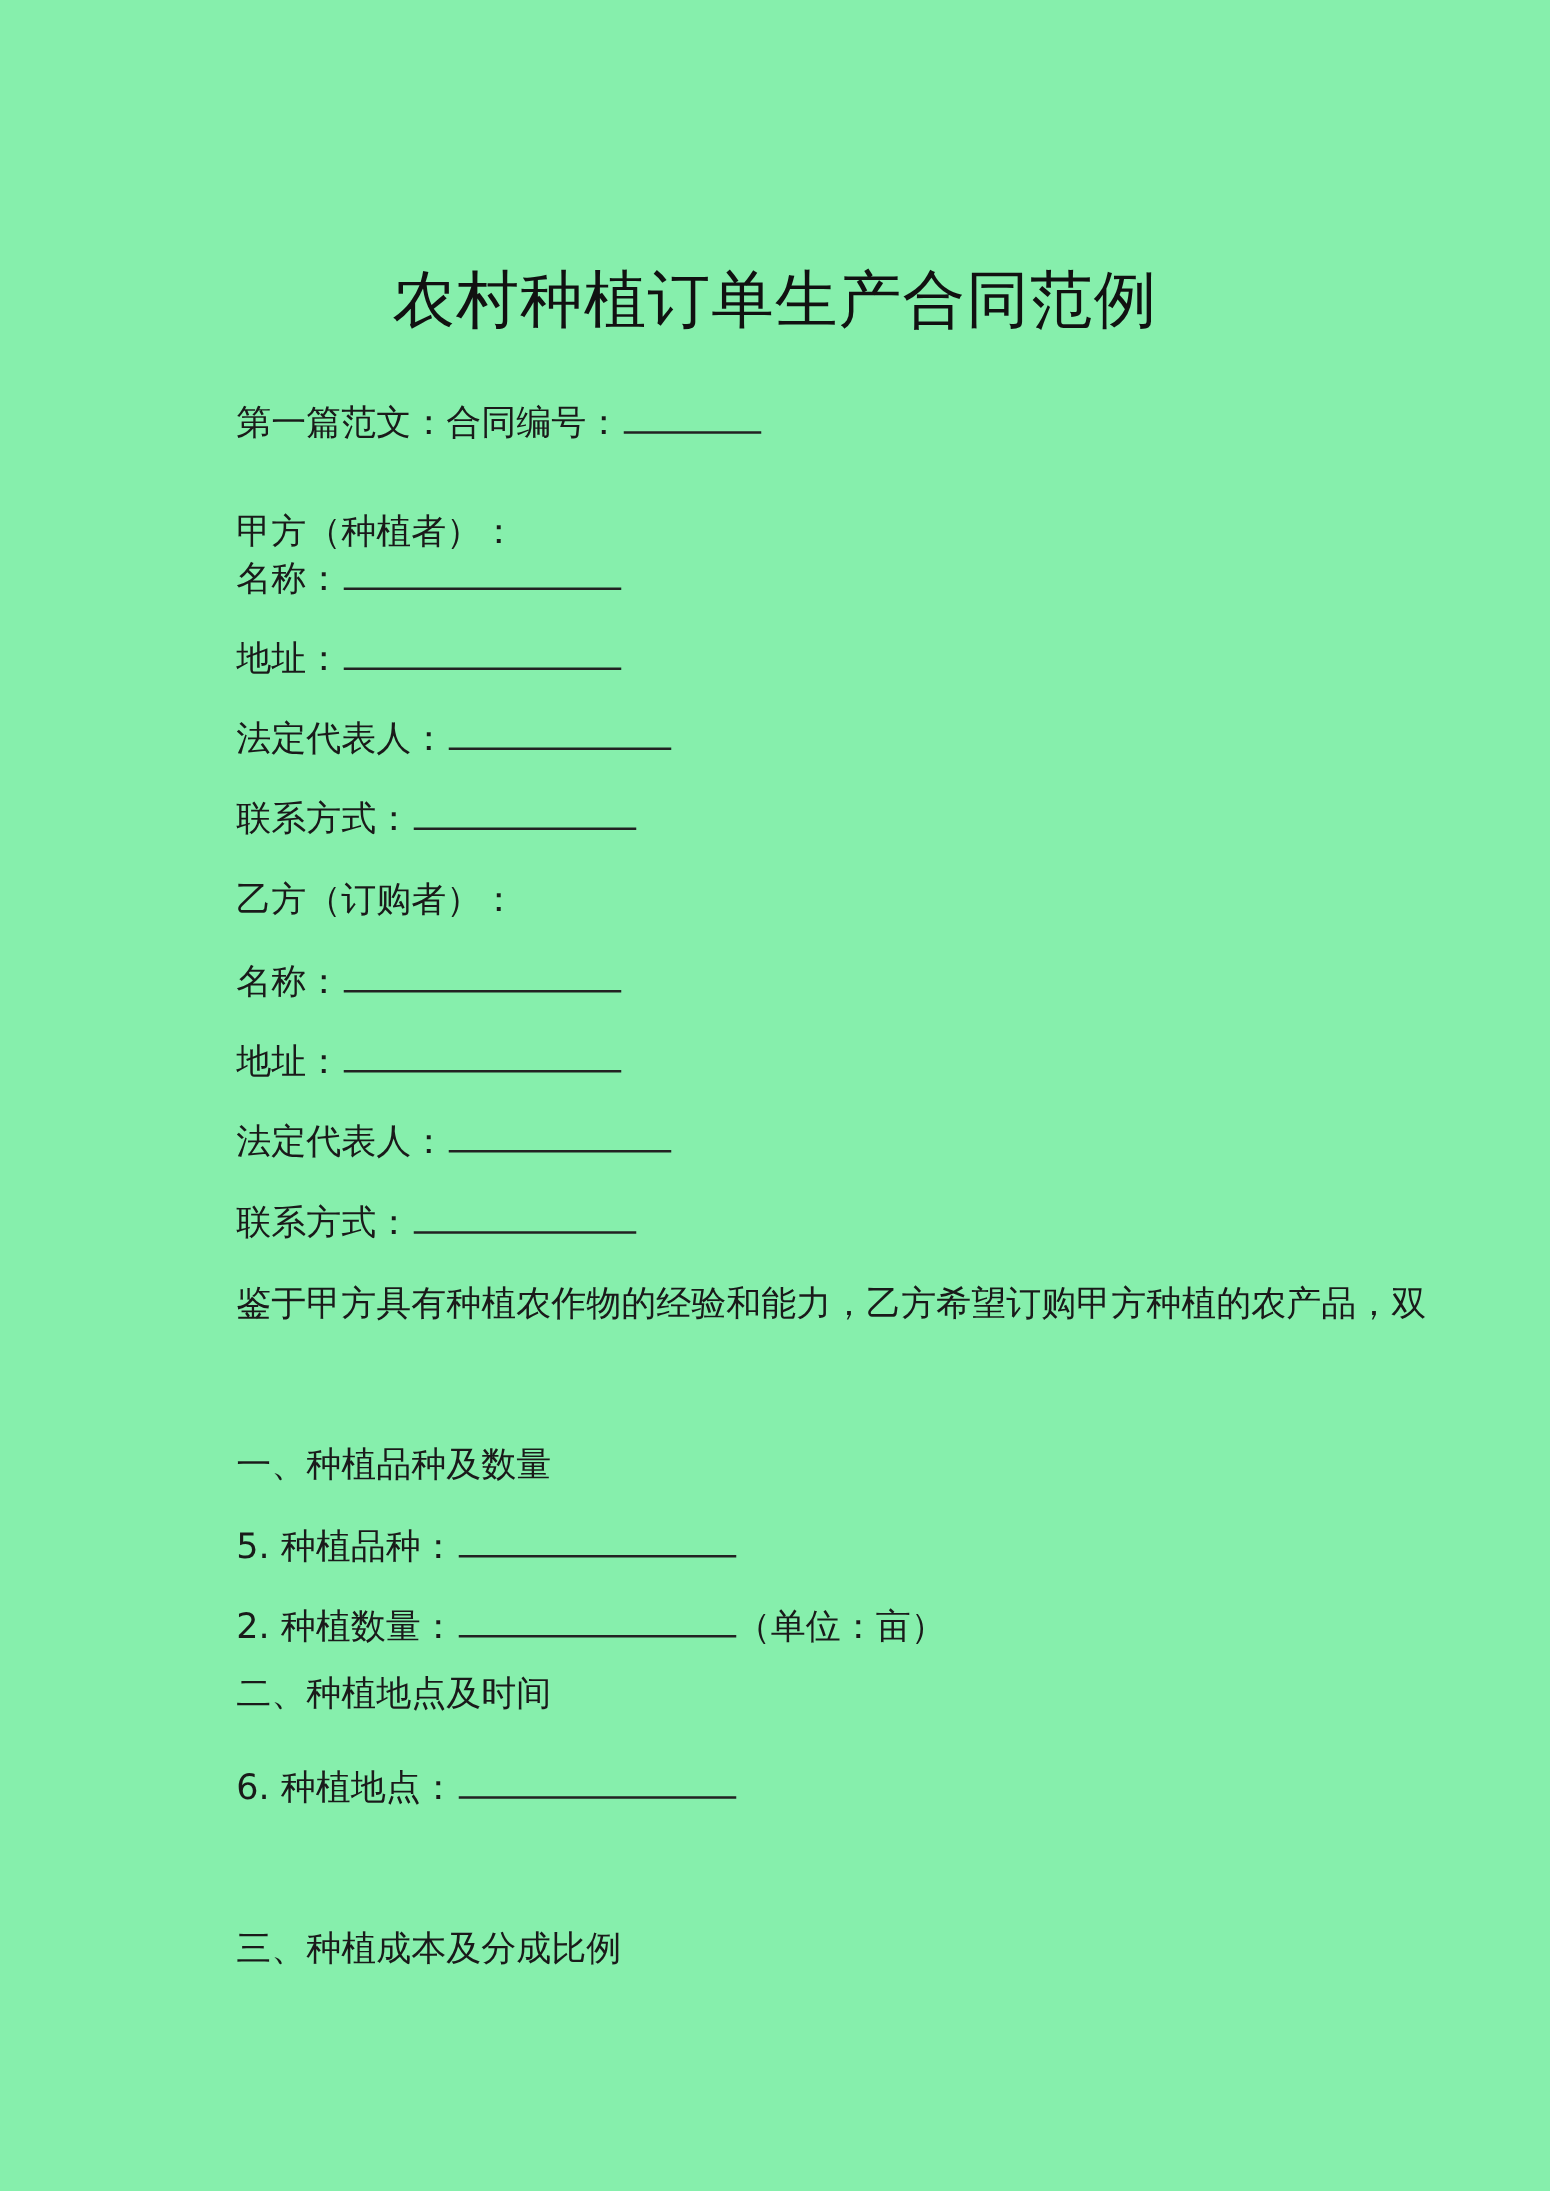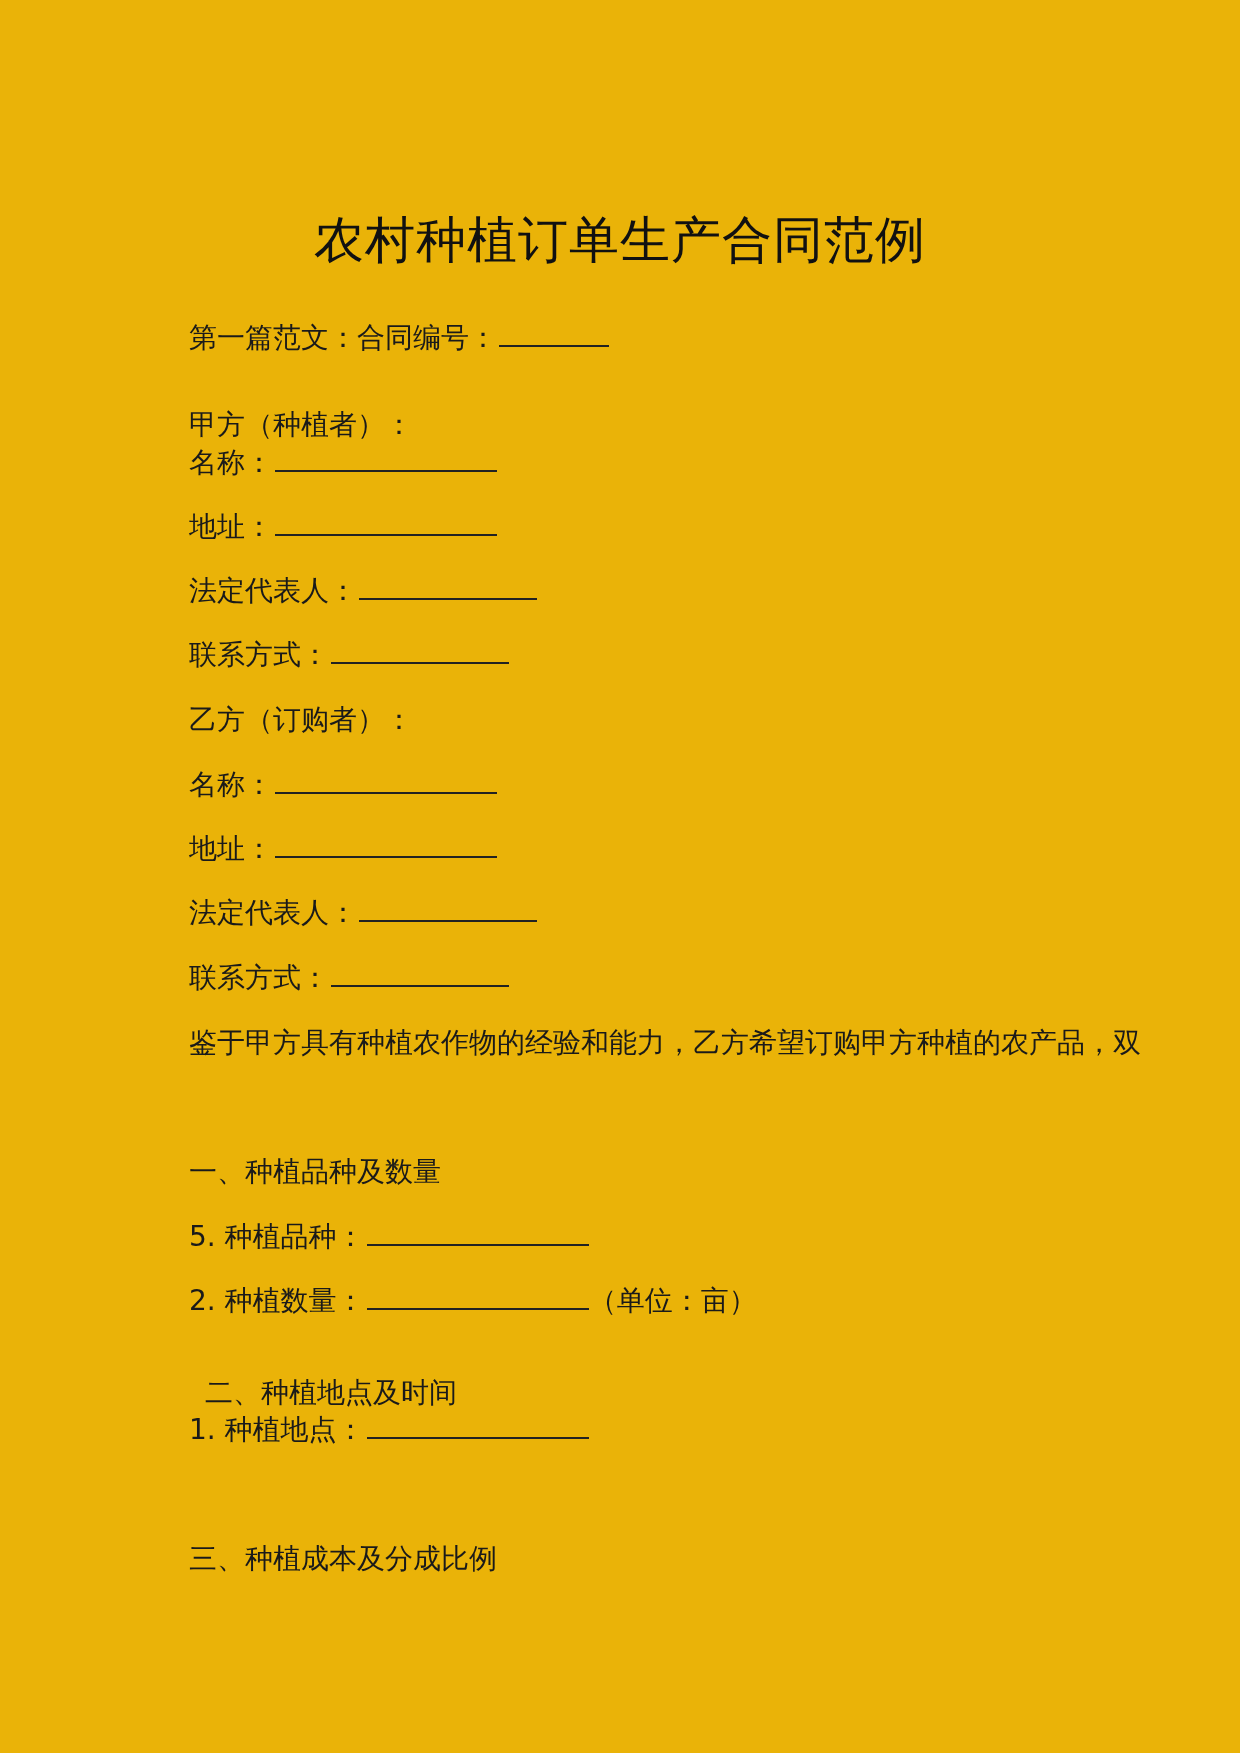--- a/index.html
+++ b/index.html
@@ -14,21 +14,21 @@
       overflow: hidden;
       font-family: "DejaVu Sans", "Liberation Sans", sans-serif;
       color: #1a1a1a;
     }
     .page {
       position: absolute;
       left: 0;
       top: 0;
       width: 1240px;
       height: 1753px;
-      background: #eab308;
+      background: #86efac;
     }
     .title {
       position: absolute;
       left: 0;
       width: 1240px;
       top: 205px;
       text-align: center;
       font-size: 50px;
       line-height: 70px;
       font-weight: normal;
@@ -108,22 +108,22 @@
   <div class="line" style="top:1155px;">一、种植品种及数量</div>
 
   <div class="line" style="top:1220px;">
     <span>5. 种植品种：</span><span class="blank w-item"></span>
   </div>
 
   <div class="line" style="top:1284px;">
     <span>2. 种植数量：</span><span class="blank w-item"></span><span>（单位：亩）</span>
   </div>
 
-  <div class="line" style="top:1376px;margin-left:16px;">二、种植地点及时间</div>
+  <div class="line" style="top:1338px;">二、种植地点及时间</div>
 
   <div class="line" style="top:1413px;">
-    <span>1. 种植地点：</span><span class="blank w-item"></span>
+    <span>6. 种植地点：</span><span class="blank w-item"></span>
   </div>
 
 
   <div class="line" style="top:1542px;">三、种植成本及分成比例</div>
 
 </div>
 
 </body></html>

